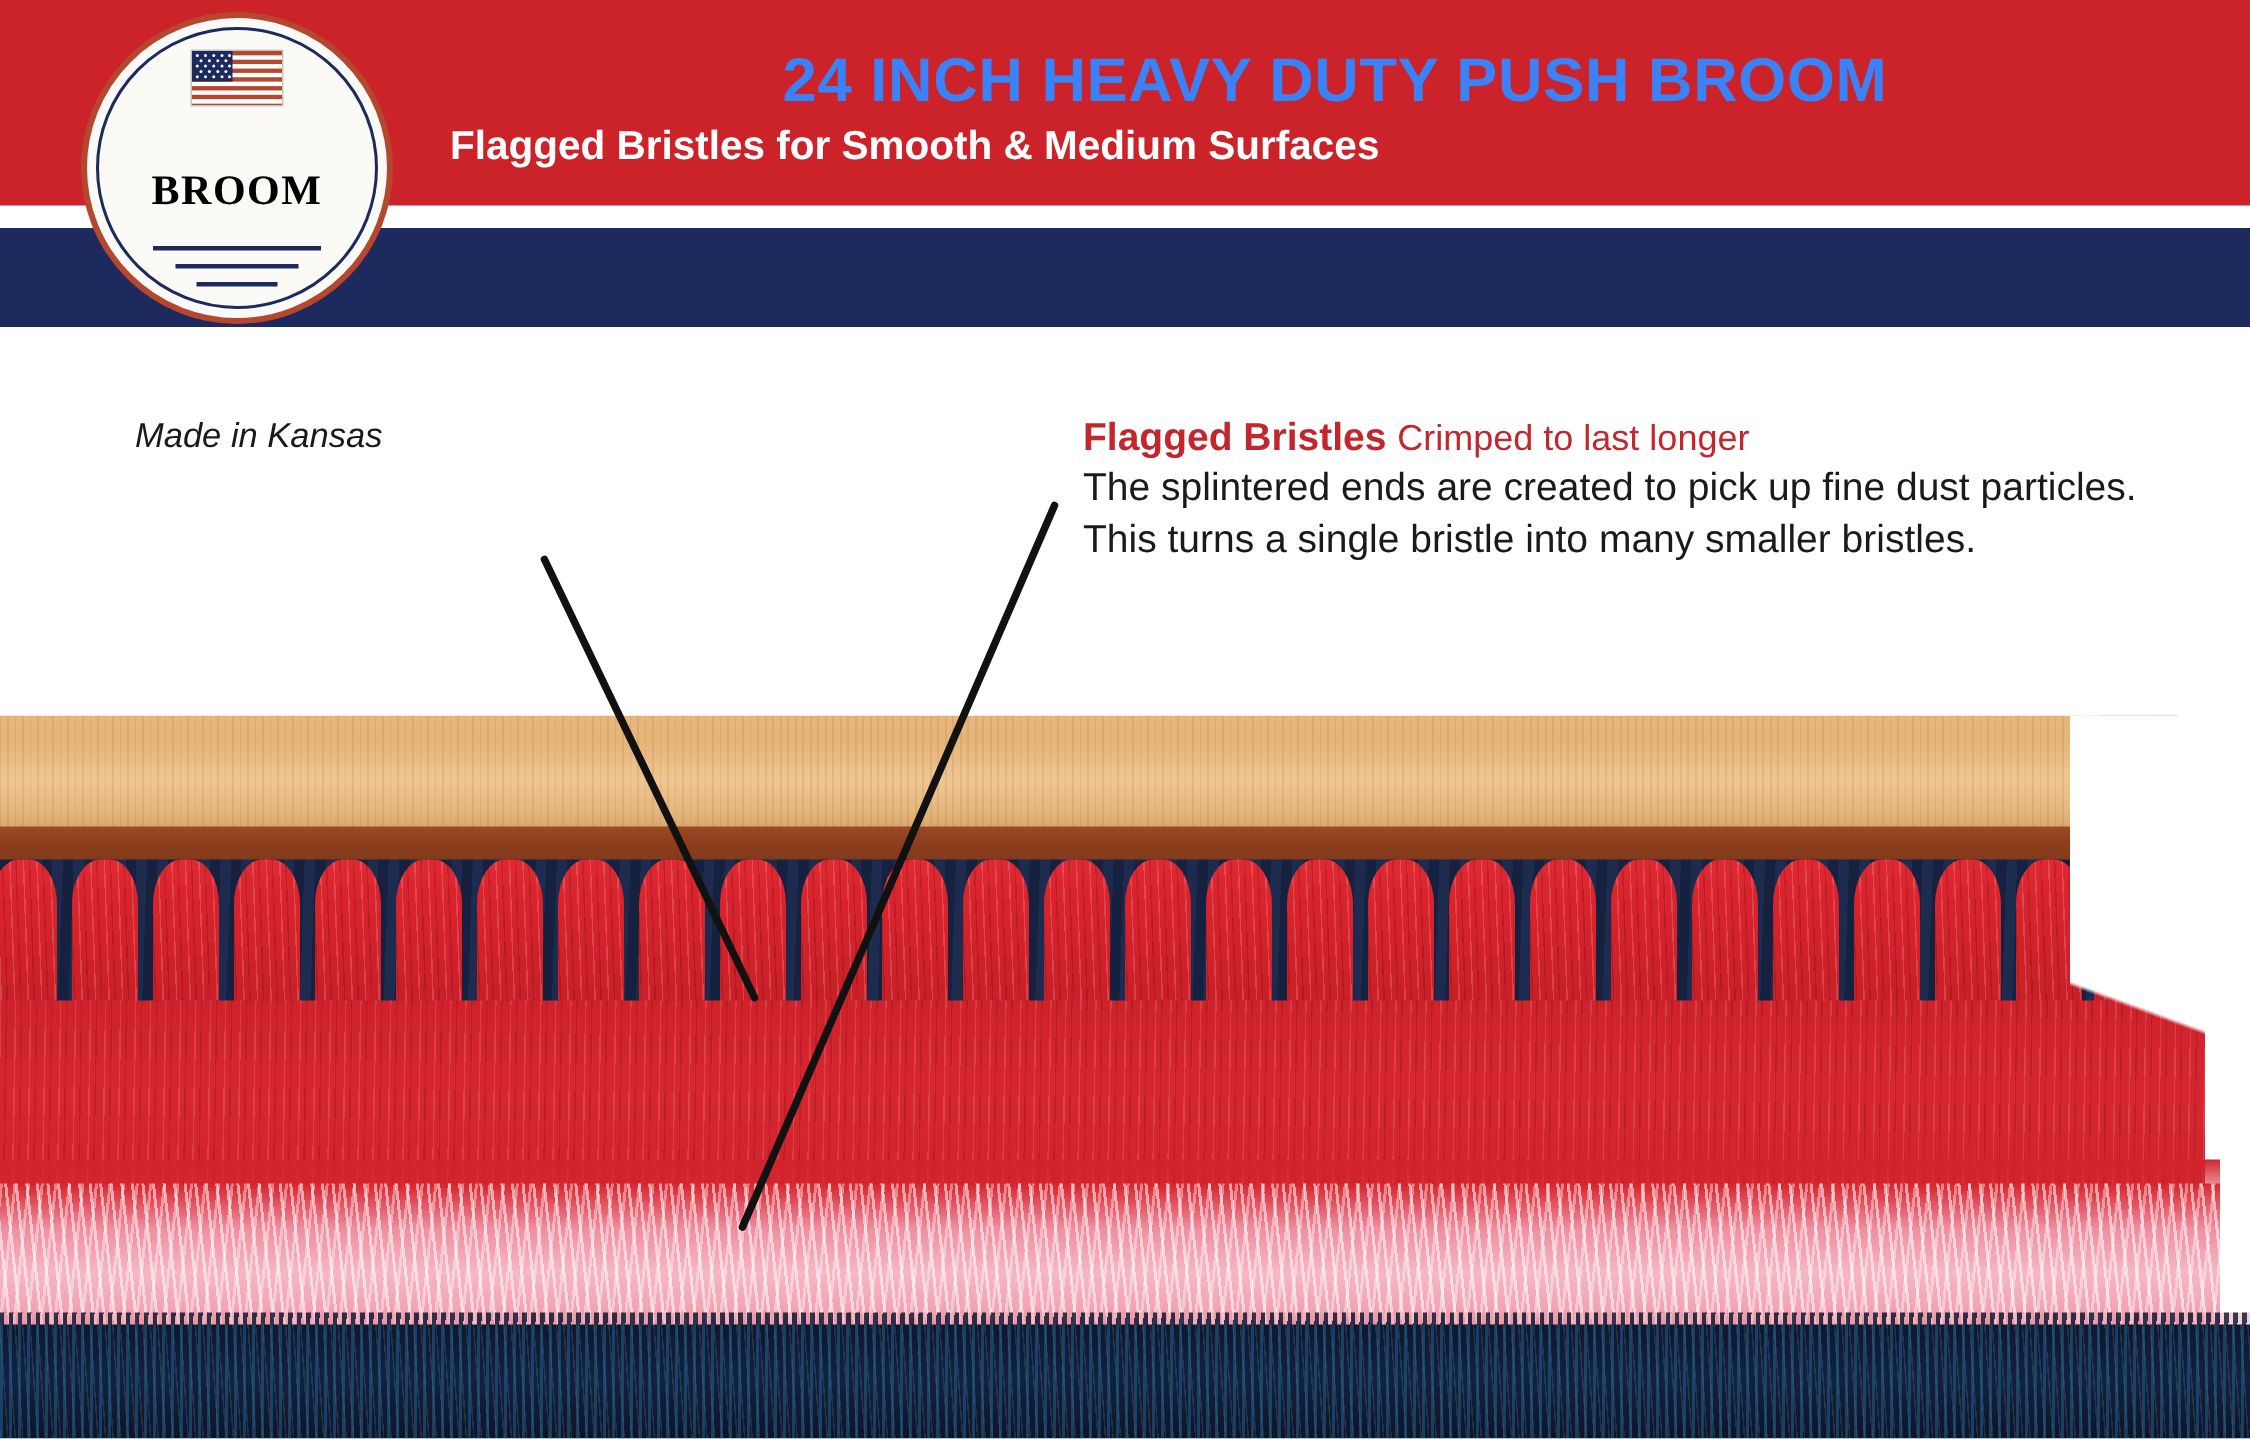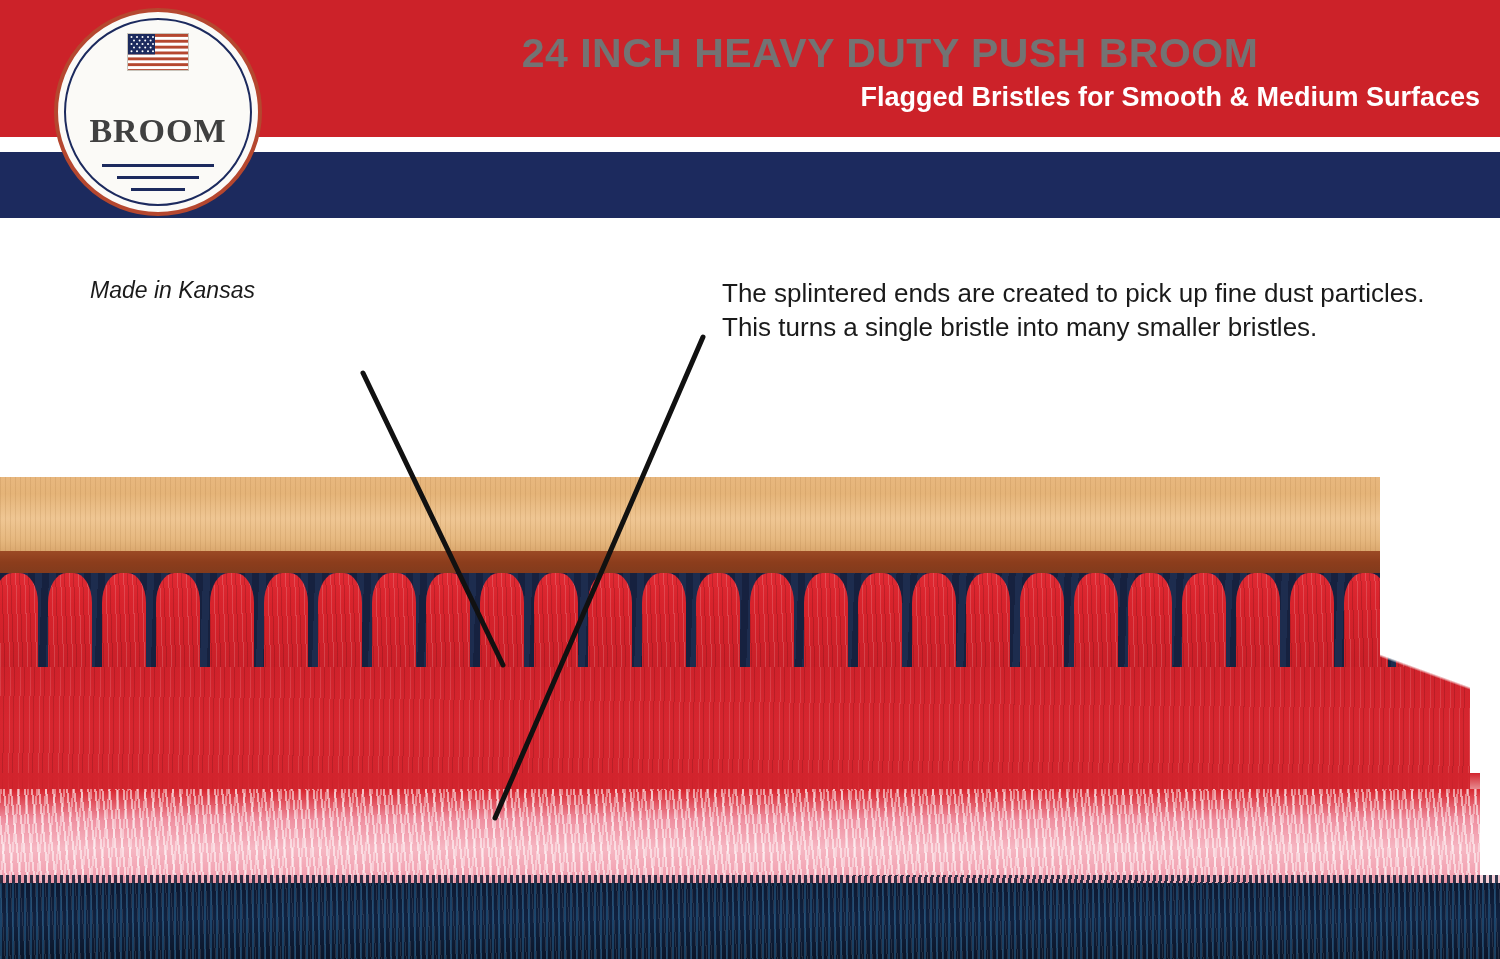--- a/index.html
+++ b/index.html
@@ -16,27 +16,27 @@
   .band-red{
     position:absolute;left:0;top:0;width:1500px;height:137px;
     background:#cc2229;
   }
   .band-navy{
     position:absolute;left:0;top:152px;width:1500px;height:66px;
     background:#1c2a5e;
   }
   .hdr-title{
     position:absolute;left:300px;top:33px;width:1180px;
-    text-align:center;color:#737373;
+    text-align:center;color:#3b82f6;
     font-size:41px;font-weight:bold;letter-spacing:.5px;line-height:1;
     white-space:nowrap;
   }
   .hdr-sub{
     position:absolute;left:300px;top:84px;width:1180px;
-    text-align:right;color:#ffffff;
+    text-align:left;color:#ffffff;
     font-size:27px;font-weight:bold;line-height:1;
     white-space:nowrap;
   }
   .band-navy-text{
     position:absolute;left:250px;top:167px;width:1190px;
     text-align:center;color:#ffffff;
     font-size:31px;font-weight:bold;line-height:1;
     white-space:nowrap;
   }
 
@@ -61,23 +61,23 @@
     border:1px solid #c8c4bb;box-sizing:border-box;background:#fff;
   }
   .badge-usa{
     position:absolute;left:0;top:62px;width:100%;
     text-align:center;color:#1c2a5e;
     font-family:"Liberation Serif", serif;
     font-size:35px;font-weight:bold;letter-spacing:6px;line-height:1;
   }
   .badge-broom{
     position:absolute;left:0;top:102px;width:100%;
-    text-align:center;color:#404040;
+    text-align:center;color:#000000;
     font-family:"Liberation Serif", serif;
-    font-size:34px;font-weight:bold;letter-spacing:1px;line-height:1;
+    font-size:28px;font-weight:bold;letter-spacing:1px;line-height:1;
   }
   .badge-rules{
     position:absolute;left:0;top:152px;width:100%;
   }
   .badge-rules i{display:block;margin:0 auto 9px auto;height:3px;background:#1c2a5e;}
   .br1{width:112px;}
   .br2{width:82px;}
   .br3{width:54px;}
 
   
@@ -272,20 +272,23 @@
       <i class="br2"></i>
       <i class="br3"></i>
     </div>
   </div>
 
   <div class="callout" id="callout-left">
     <div class="c-italic">Made in Kansas</div>
   </div>
 
   <div class="callout" id="callout-right">
+    <div class="c-head">
+      <span>Flagged Bristles</span><span>&nbsp;</span><span class="c-head-sub">Crimped to last longer</span>
+    </div>
     <div class="c-body">The splintered ends are created to pick up fine dust particles. This turns a single bristle into many smaller bristles.</div>
   </div>
 
   <svg id="leaders" viewBox="0 0 1500 959">
     <line x1="363" y1="373" x2="503" y2="665" stroke="#111111" stroke-width="5" stroke-linecap="round"></line>
     <line x1="703" y1="337" x2="495" y2="818" stroke="#111111" stroke-width="5" stroke-linecap="round"></line>
   </svg>
 
   <div id="photo">
     <div class="wood"></div>

